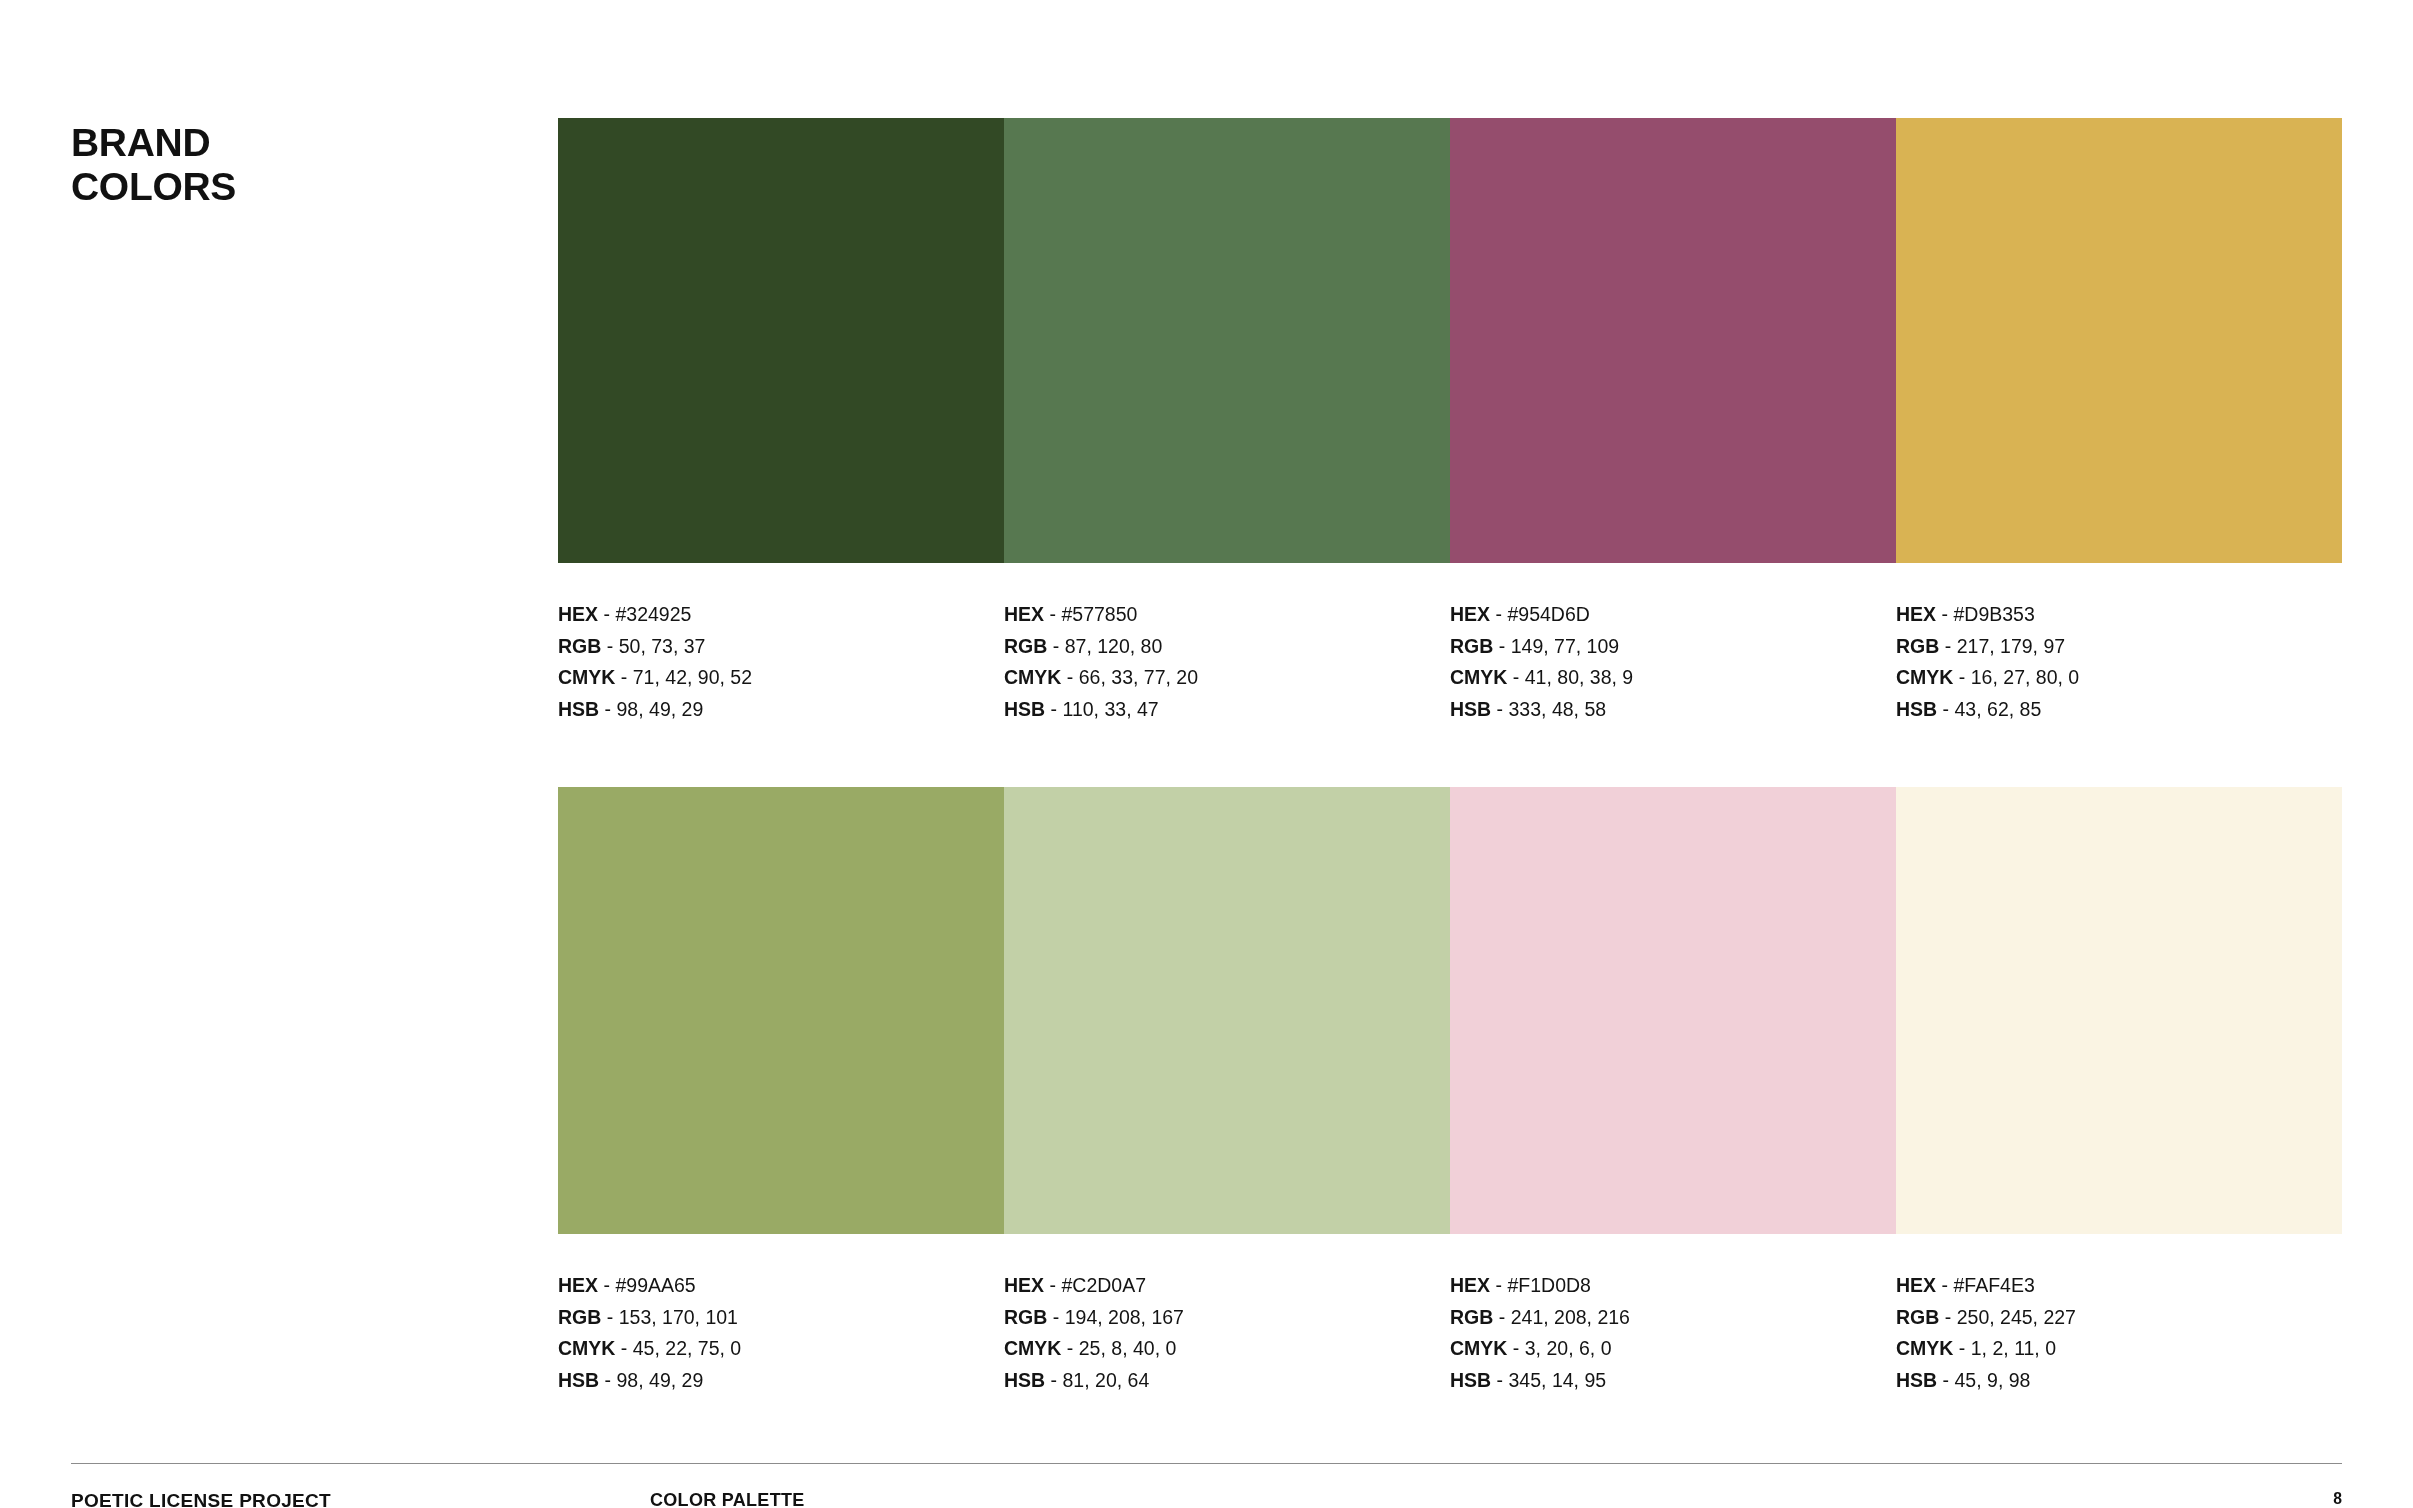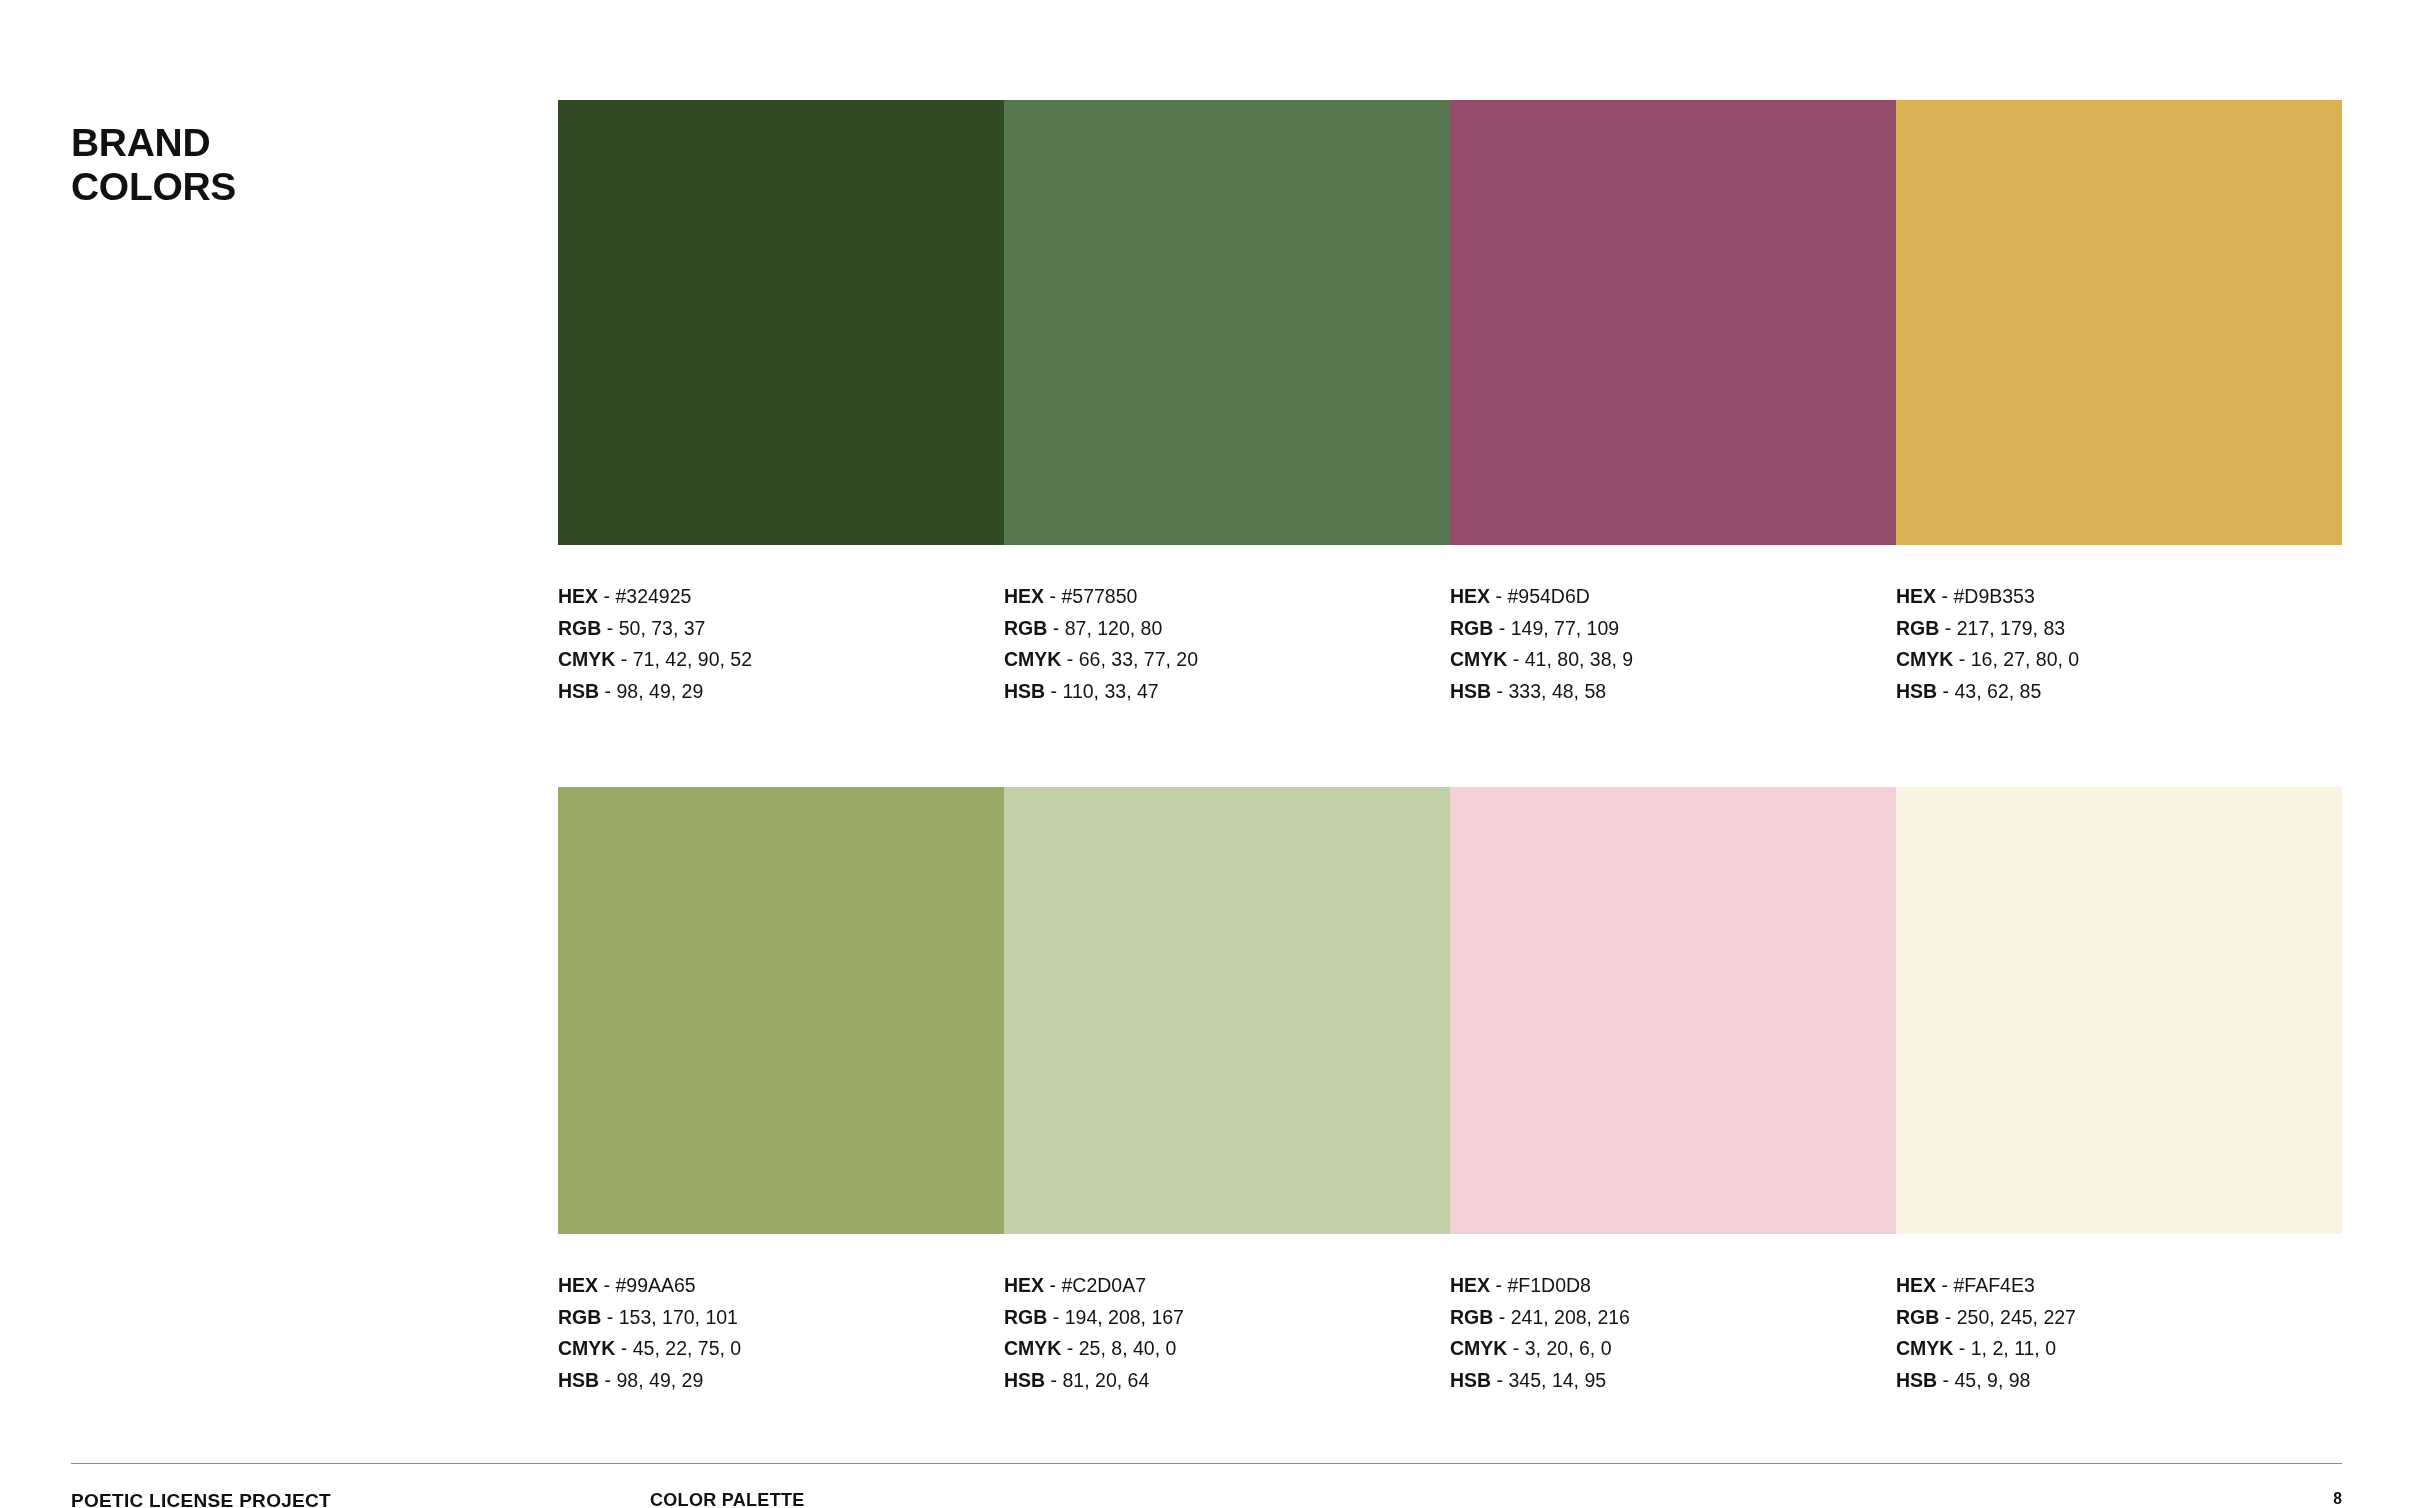--- a/index.html
+++ b/index.html
@@ -37,21 +37,21 @@
   }
 
   
   .palette-row {
     position: absolute;
     left: 558px;
     width: 1784px;
     display: flex;
     flex-direction: row;
   }
-  .palette-row.row-1 { top: 53px; }
+  .palette-row.row-1 { top: 71px; }
   .palette-row.row-2 { top: 740px; }
 
   .swatch-cell {
     width: 446px;
     position: relative;
   }
 
   .swatch-chip {
     width: 100%;
     height: 445px;
@@ -163,21 +163,21 @@
         <div class="info-line"><span class="info-key">RGB</span> <span class="info-sep">-</span> <span class="info-val">149, 77, 109</span></div>
         <div class="info-line"><span class="info-key">CMYK</span> <span class="info-sep">-</span> <span class="info-val">41, 80, 38, 9</span></div>
         <div class="info-line"><span class="info-key">HSB</span> <span class="info-sep">-</span> <span class="info-val">333, 48, 58</span></div>
       </div>
     </div>
 
     <div class="swatch-cell">
       <div class="swatch-chip" style="background-color: rgb(217, 179, 83);"></div>
       <div class="swatch-info">
         <div class="info-line"><span class="info-key">HEX</span> <span class="info-sep">-</span> <span class="info-val">#D9B353</span></div>
-        <div class="info-line"><span class="info-key">RGB</span> <span class="info-sep">-</span> <span class="info-val">217, 179, 83</span></div>
+        <div class="info-line"><span class="info-key">RGB</span> <span class="info-sep">-</span> <span class="info-val">217, 179, 97</span></div>
         <div class="info-line"><span class="info-key">CMYK</span> <span class="info-sep">-</span> <span class="info-val">16, 27, 80, 0</span></div>
         <div class="info-line"><span class="info-key">HSB</span> <span class="info-sep">-</span> <span class="info-val">43, 62, 85</span></div>
       </div>
     </div>
 
   </div>
 
   <div class="palette-row row-2">
 
     <div class="swatch-cell">

